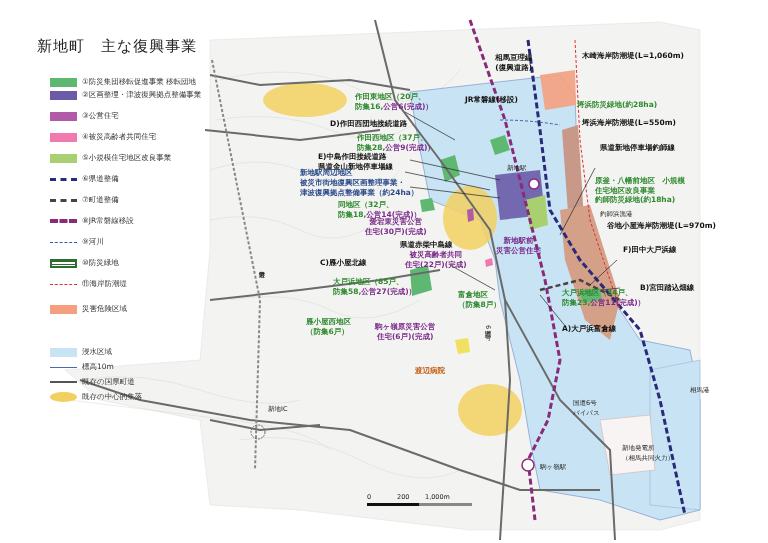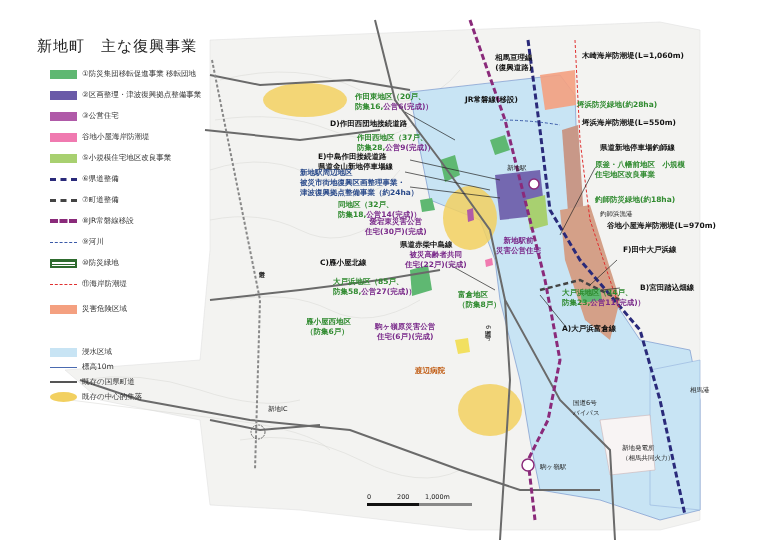--- a/index.html
+++ b/index.html
@@ -104,35 +104,35 @@
     <line x1="617" y1="260" x2="590" y2="285"></line>
     <line x1="620" y1="288" x2="602" y2="290"></line>
     <line x1="566" y1="327" x2="540" y2="295"></line>
   </g>
 
 </svg>
 
 <div class="title">新地町　主な復興事業</div>
 
 <div class="legend">
-  <div class="lg" style="top:0">
+  <div class="lg" style="top:8px">
       <span class="sw" style="background:#5fb872"></span>
       <span>①防災集団移転促進事業 移転団地</span>
     </div>
   <div class="lg" style="top:21px">
       <span class="sw" style="background:#6a5aa8"></span>
       <span>②区画整理・津波復興拠点整備事業</span>
     </div>
   <div class="lg" style="top:42px">
       <span class="sw" style="background:#b05aa8"></span>
       <span>③公営住宅</span>
     </div>
   <div class="lg" style="top:63px">
       <span class="sw" style="background:#f07ab0"></span>
-      <span>谷地小屋海岸防潮堤</span>
+      <span>④被災高齢者共同住宅</span>
     </div>
   <div class="lg" style="top:84px">
       <span class="sw" style="background:#a8d070"></span>
       <span>⑤小規模住宅地区改良事業</span>
     </div>
   <div class="lg" style="top:105px">
       <span class="sw line" style="border-top-color:#2a2a7a"></span>
       <span>⑥県道整備</span>
     </div>
   <div class="lg" style="top:126px">
@@ -198,21 +198,21 @@
 <div class="lbl s" style="left:257px;top:266px;writing-mode:vertical-rl">常磐道</div>
 <div class="lbl s" style="left:268px;top:404px">新地IC</div>
 <div class="lbl s" style="left:507px;top:163px">新地駅</div>
 <div class="lbl s" style="left:540px;top:462px">駒ヶ嶺駅</div>
 <div class="lbl k" style="left:465px;top:95px">JR常磐線(移設)</div>
 <div class="lbl k" style="left:495px;top:53px;text-align:center"><span>相馬亘理線</span><br><span>(復興道路)</span></div>
 <div class="lbl k" style="left:582px;top:51px">木崎海岸防潮堤(L=1,060m)</div>
 <div class="lbl g" style="left:577px;top:100px">埒浜防災緑地(約28ha)</div>
 <div class="lbl k" style="left:582px;top:118px">埒浜海岸防潮堤(L=550m)</div>
 <div class="lbl k" style="left:600px;top:143px">県道新地停車場釣師線</div>
-<div class="lbl g" style="left:595px;top:160px"><span>原釜・八幡前地区　小規模</span><br><span>住宅地区改良事業</span></div>
+<div class="lbl g" style="left:595px;top:176px"><span>原釜・八幡前地区　小規模</span><br><span>住宅地区改良事業</span></div>
 <div class="lbl g" style="left:595px;top:195px">釣師防災緑地(約18ha)</div>
 <div class="lbl s" style="left:600px;top:209px">釣師浜漁港</div>
 <div class="lbl k" style="left:607px;top:221px">谷地小屋海岸防潮堤(L=970m)</div>
 <div class="lbl k" style="left:623px;top:245px">F)田中大戸浜線</div>
 <div class="lbl k" style="left:640px;top:283px">B)宮田踏込畑線</div>
 <div class="lbl g" style="left:562px;top:288px"><span>大戸浜地区（34戸、</span><br><span>防集23,</span><span style="color:#7a2a8a">公営11(完成)）</span></div>
 <div class="lbl k" style="left:562px;top:324px">A)大戸浜富倉線</div>
 <div class="lbl s" style="left:690px;top:385px">相馬港</div>
 <div class="lbl s" style="left:622px;top:443px"><span>新地発電所</span><br><span>（相馬共同火力）</span></div>
 

